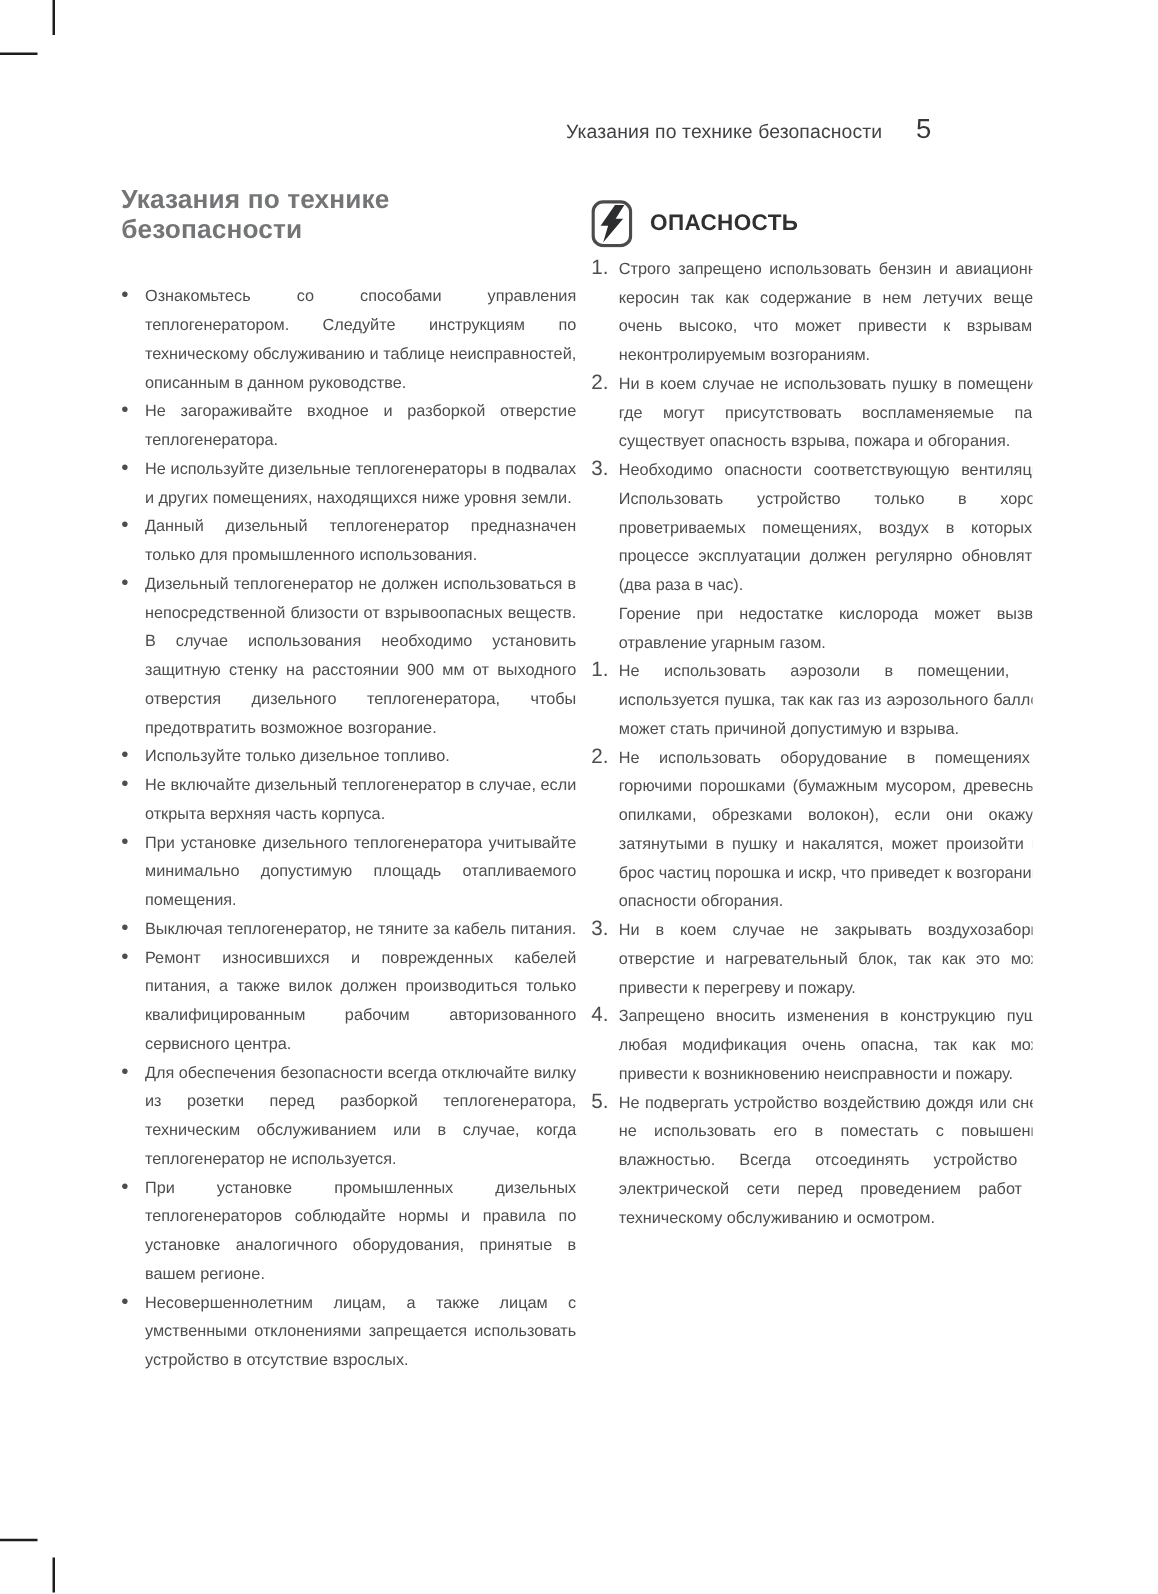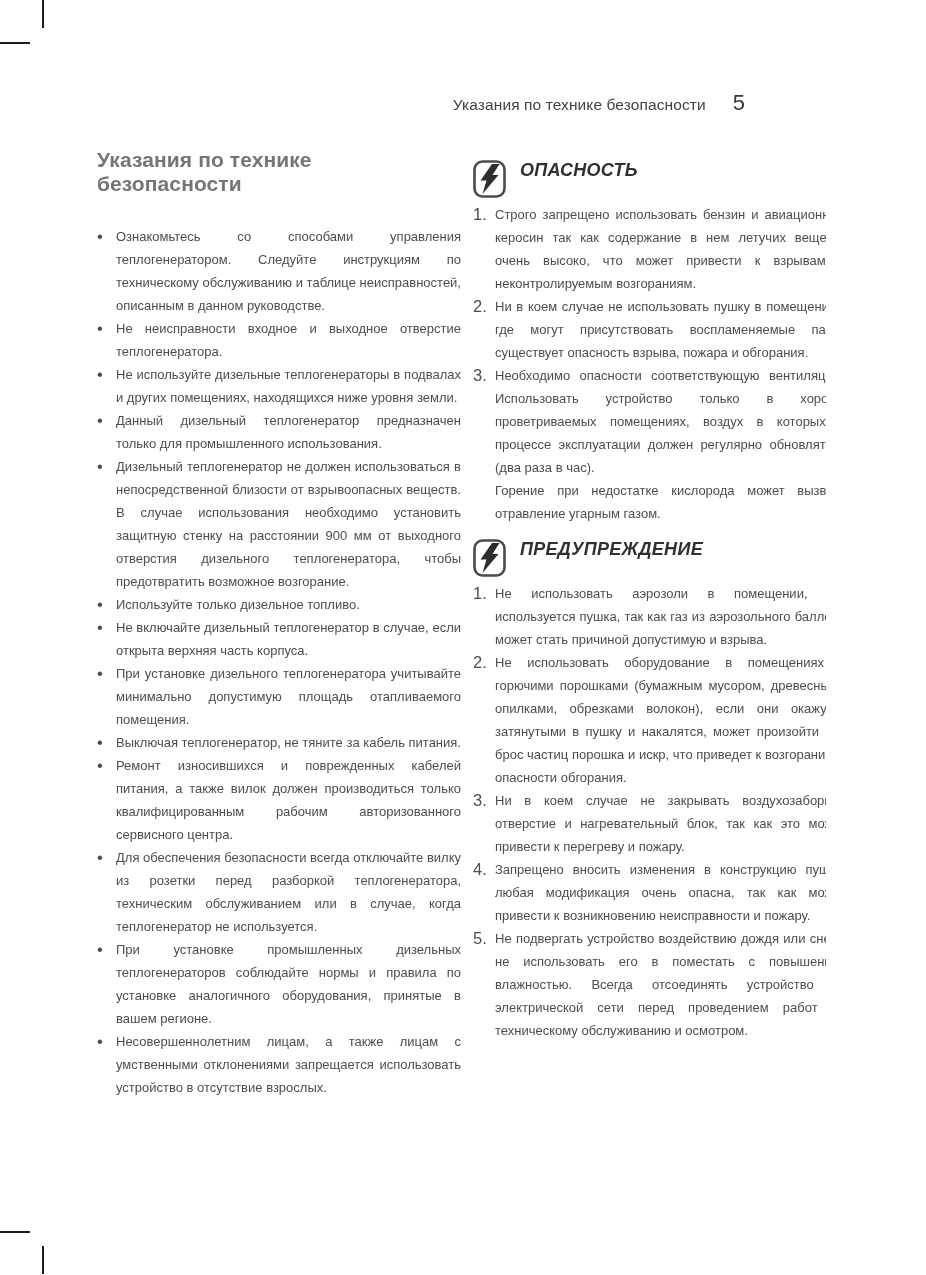--- a/index.html
+++ b/index.html
@@ -36,21 +36,21 @@
   ul.blist,ol.nlist{margin:0;padding:0;list-style:none;}
   .b-item,.n-item{display:flex;}
   .marker{flex:none;width:19px;font-size:16.5px;line-height:23px;}
   .num{flex:none;width:22px;font-size:16.5px;line-height:23px;}
   .txt{
     flex:1;font-size:13px;line-height:23px;text-align:justify;
     white-space:pre-line;hyphens:manual;-webkit-hyphens:manual;
   }
 
   
-  .warn-head{display:flex;align-items:flex-start;gap:14px;margin:0 0 5px 0;font-style:italic;}
+  .warn-head{display:flex;align-items:center;gap:14px;margin:0 0 5px 0;}
   .warn-head.second{margin-top:14px;}
   .warn-icon{flex:none;width:33px;height:38px;}
   .warn-label{
     font-size:18px;font-weight:bold;color:#2f3032;letter-spacing:.3px;
     padding-bottom:2px;white-space:nowrap;
   }
 </style>
 </head>
 <body>
 
@@ -72,21 +72,21 @@
 
   <div class="col-left">
     <h1 class="page-heading">Указания по технике безопасности</h1>
     <ul class="blist">
       <li class="b-item">
         <span class="marker">•</span>
         <span class="txt">Ознакомьтесь со способами управления теплогенератором. Следуйте инструкциям по техническому обслуживанию и таблице неисправностей, описанным в данном руко­водстве.</span>
       </li>
       <li class="b-item">
         <span class="marker">•</span>
-        <span class="txt">Не неисправности входное и выходное от­верстие теплогенератора.</span>
+        <span class="txt">Не загораживайте входное и разборкой от­верстие теплогенератора.</span>
       </li>
       <li class="b-item">
         <span class="marker">•</span>
         <span class="txt">Не используйте дизельные теплогенерато­ры в подвалах и других помещениях, нахо­дящихся ниже уровня земли.</span>
       </li>
       <li class="b-item">
         <span class="marker">•</span>
         <span class="txt">Данный дизельный теплогенератор предназна­чен только для промышленного использования.</span>
       </li>
       <li class="b-item">
@@ -148,29 +148,20 @@
         <span class="num">2.</span>
         <span class="txt">Ни в коем случае не использовать пушку в помещениях, где могут присутствовать вос­пламеняемые пары, существует опасность взрыва, пожара и обгорания.</span>
       </li>
       <li class="n-item">
         <span class="num">3.</span>
         <span class="txt">Необходимо опасности соответствующую вентиляцию. Использовать устройство только в хорошо проветриваемых помещениях, воз­дух в которых в процессе эксплуатации дол­жен регулярно обновляться (два раза в час).
 Горение при недостатке кислорода может вызвать отравление угарным газом.</span>
       </li>
     </ol>
 
-    <div class="warn-head second">
-      <span class="warn-icon">
-        <svg viewBox="0 0 33 38" width="33" height="38" xmlns="http://www.w3.org/2000/svg">
-          <rect x="1.5" y="1.5" width="30" height="35" rx="8" fill="none" stroke="#4a4b4d" stroke-width="2.6"></rect>
-          <path d="M19 4 L7.5 20.5 L13.5 20.5 L9.5 34 L25.5 15 L19.5 15 L26.5 4 Z" fill="#2c2d2f"></path>
-        </svg>
-      </span>
-      <span class="warn-label">ПРЕДУПРЕЖДЕНИЕ</span>
-    </div>
     <ol class="nlist">
       <li class="n-item">
         <span class="num">1.</span>
         <span class="txt">Не использовать аэрозоли в помещении, где используется пушка, так как газ из аэ­розольного баллона может стать причиной допустимую и взрыва.</span>
       </li>
       <li class="n-item">
         <span class="num">2.</span>
         <span class="txt">Не использовать оборудование в помеще­ниях с горючими порошками (бумажным мусором, древесными опилками, обрезками волокон), если они окажутся затянутыми в пушку и накалятся, может произойти вы­брос частиц порошка и искр, что приведет к возгоранию и опасности обгорания.</span>
       </li>
       <li class="n-item">

